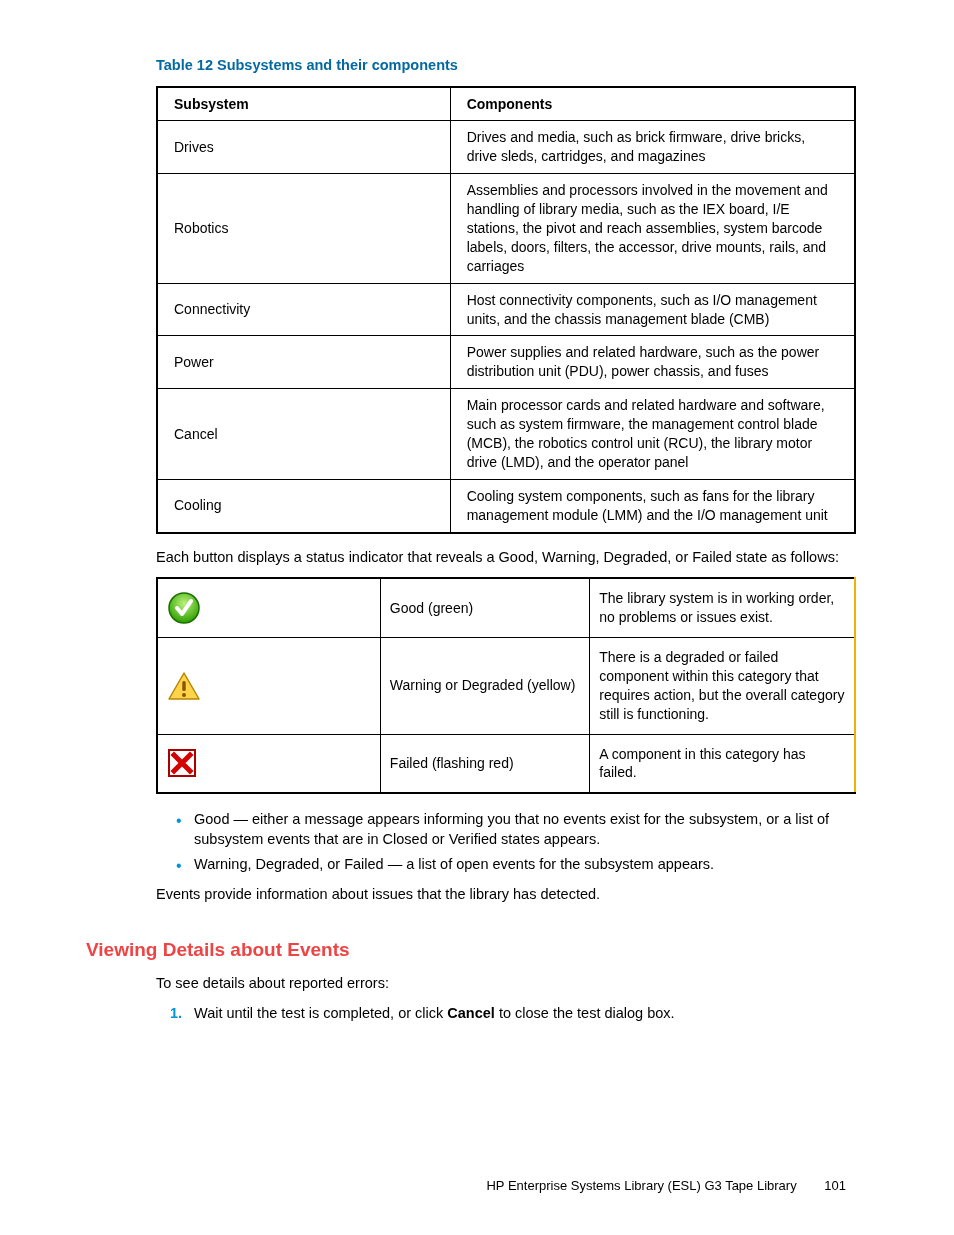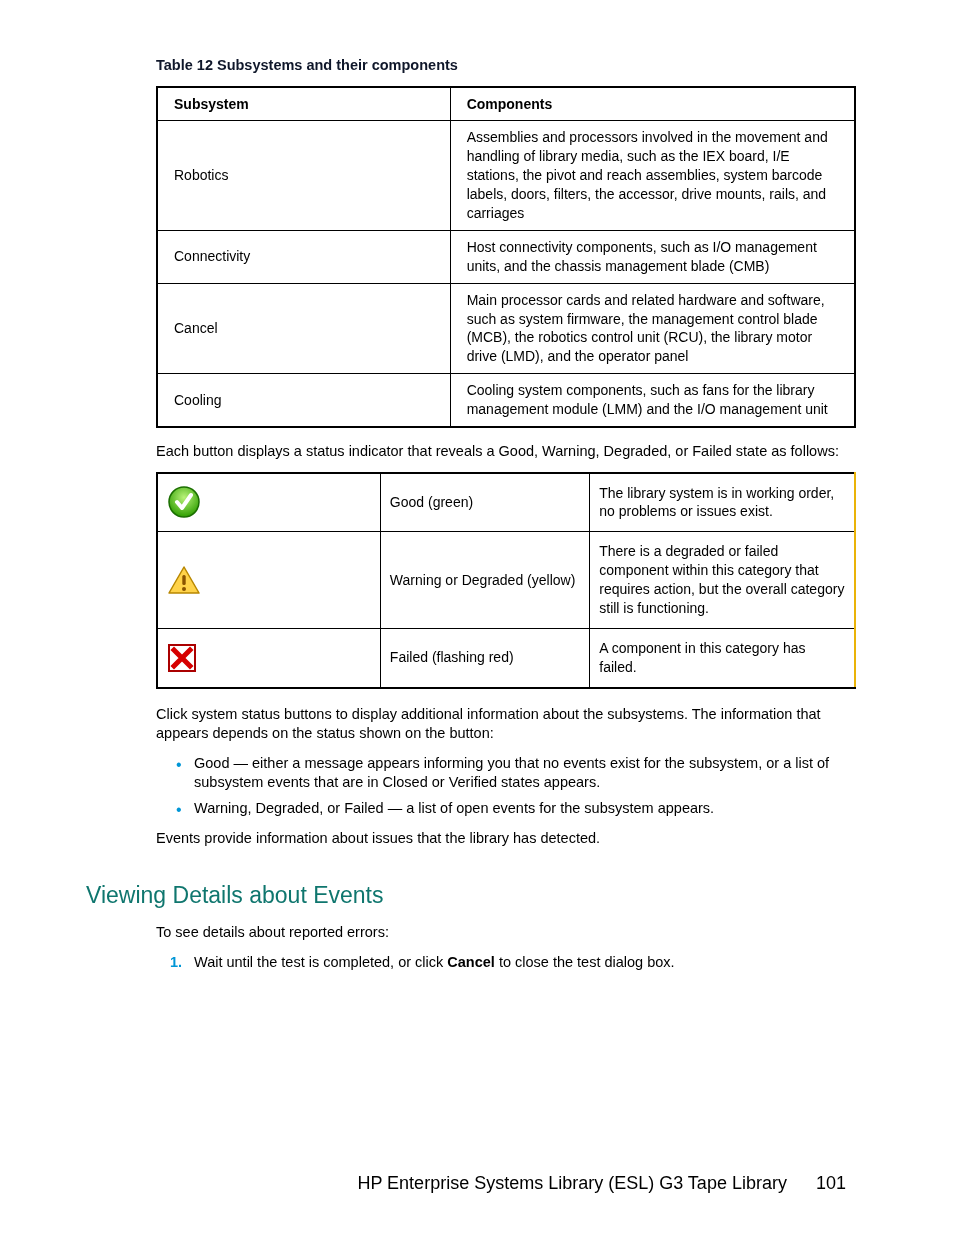--- a/index.html
+++ b/index.html
@@ -12,21 +12,21 @@
     padding: 0;
     background: #fff;
   }
   .page {
     width: 954px;
     min-height: 1235px;
     padding: 56px 108px 40px 86px;
     position: relative;
   }
   .table-caption {
-    color: #0f172a;
+    color: #0369a1;
     font-weight: bold;
     font-size: 14.5px;
     margin: 0 0 10px 70px;
   }
   table.t1 {
     border-collapse: collapse;
     width: 700px;
     margin-left: 70px;
     margin-bottom: 14px;
   }
@@ -81,23 +81,23 @@
     padding-left: 14px;
   }
   ul.bullets li::before {
     content: "•";
     color: #0096d6;
     position: absolute;
     left: -4px;
     font-size: 16px;
   }
   h2.section {
-    color: #0f766e;
-    font-weight: normal;
-    font-size: 23px;
+    color: #ef4444;
+    font-weight: bold;
+    font-size: 19px;
     margin: 32px 0 12px 0;
   }
   ol.steps {
     margin: 8px 0 9px 70px;
     padding-left: 24px;
     list-style: none;
     counter-reset: step;
   }
   ol.steps li {
     counter-increment: step;
@@ -109,21 +109,21 @@
     content: counter(step) ".";
     color: #0096d6;
     font-weight: bold;
     position: absolute;
     left: -10px;
   }
   .footer {
     position: absolute;
     bottom: 40px;
     right: 108px;
-    font-size: 18px;
+    font-size: 13px;
   }
   .footer .pnum { margin-left: 24px; }
   .icon-cell { padding-left: 8px; }
   svg.status-icon { display: block; }
 </style>
 </head>
 <body>
 
 <div class="page">
 
@@ -131,26 +131,34 @@
 
   <table class="t1">
     <thead>
       <tr>
         <th>Subsystem</th>
         <th>Components</th>
       </tr>
     </thead>
     <tbody>
       <tr>
+          <td>Drives</td>
+          <td>Drives and media, such as brick firmware, drive bricks, drive sleds, cartridges, and magazines</td>
+        </tr>
+      <tr>
           <td>Robotics</td>
           <td>Assemblies and processors involved in the movement and handling of library media, such as the IEX board, I/E stations, the pivot and reach assemblies, system barcode labels, doors, filters, the accessor, drive mounts, rails, and carriages</td>
         </tr>
       <tr>
           <td>Connectivity</td>
           <td>Host connectivity components, such as I/O management units, and the chassis management blade (CMB)</td>
+        </tr>
+      <tr>
+          <td>Power</td>
+          <td>Power supplies and related hardware, such as the power distribution unit (PDU), power chassis, and fuses</td>
         </tr>
       <tr>
           <td>Cancel</td>
           <td>Main processor cards and related hardware and software, such as system firmware, the management control blade (MCB), the robotics control unit (RCU), the library motor drive (LMD), and the operator panel</td>
         </tr>
       <tr>
           <td>Cooling</td>
           <td>Cooling system components, such as fans for the library management module (LMM) and the I/O management unit</td>
         </tr>
     </tbody>
@@ -193,21 +201,20 @@
           <rect x="2" y="2" width="26" height="26" fill="#fff" stroke="#a00" stroke-width="2"></rect>
           <path d="M7 7 L23 23 M23 7 L7 23" stroke="#d60000" stroke-width="5" stroke-linecap="square"></path>
         </svg>
       </td>
       <td>Failed (flashing red)</td>
       <td>A component in this category has failed.</td>
     </tr>
   </tbody>
     </table>
 
-  <p class="para">Click system status buttons to display additional information about the subsystems. The information that appears depends on the status shown on the button:</p>
 
   <ul class="bullets">
     <li>Good — either a message appears informing you that no events exist for the subsystem, or a list of subsystem events that are in Closed or Verified states appears.</li>
     <li>Warning, Degraded, or Failed — a list of open events for the subsystem appears.</li>
   </ul>
 
   <p class="para">Events provide information about issues that the library has detected.</p>
 
   <h2 class="section">Viewing Details about Events</h2>
 

